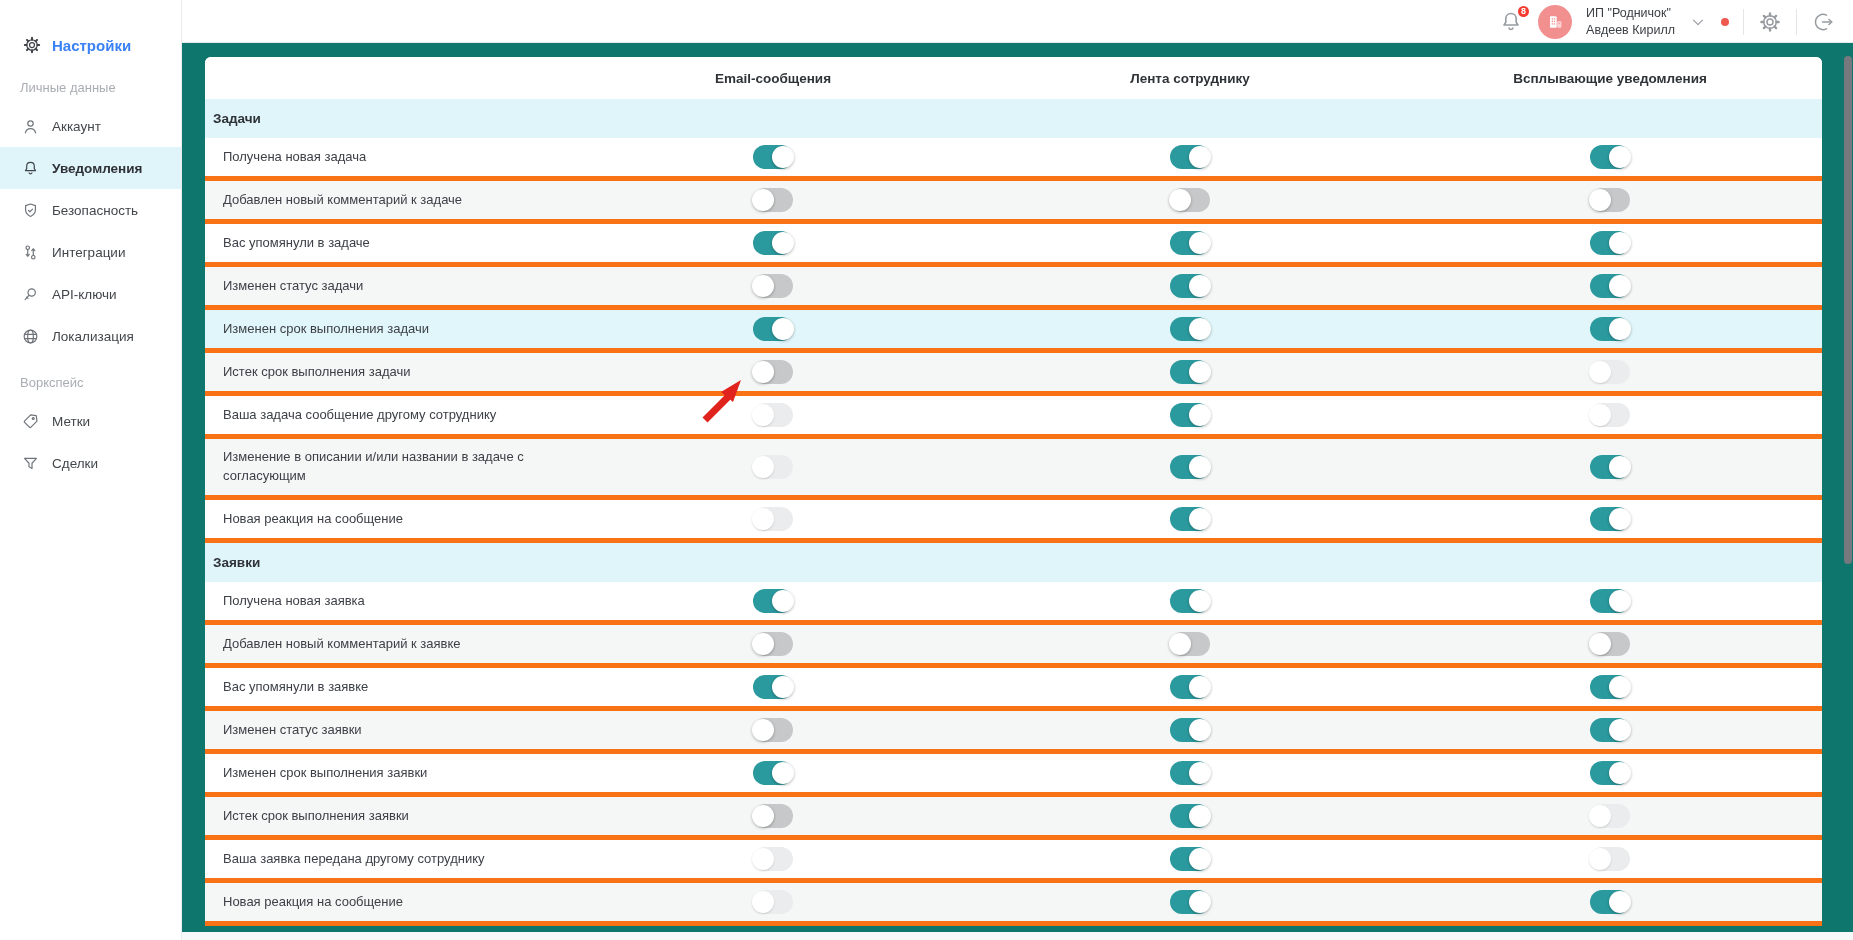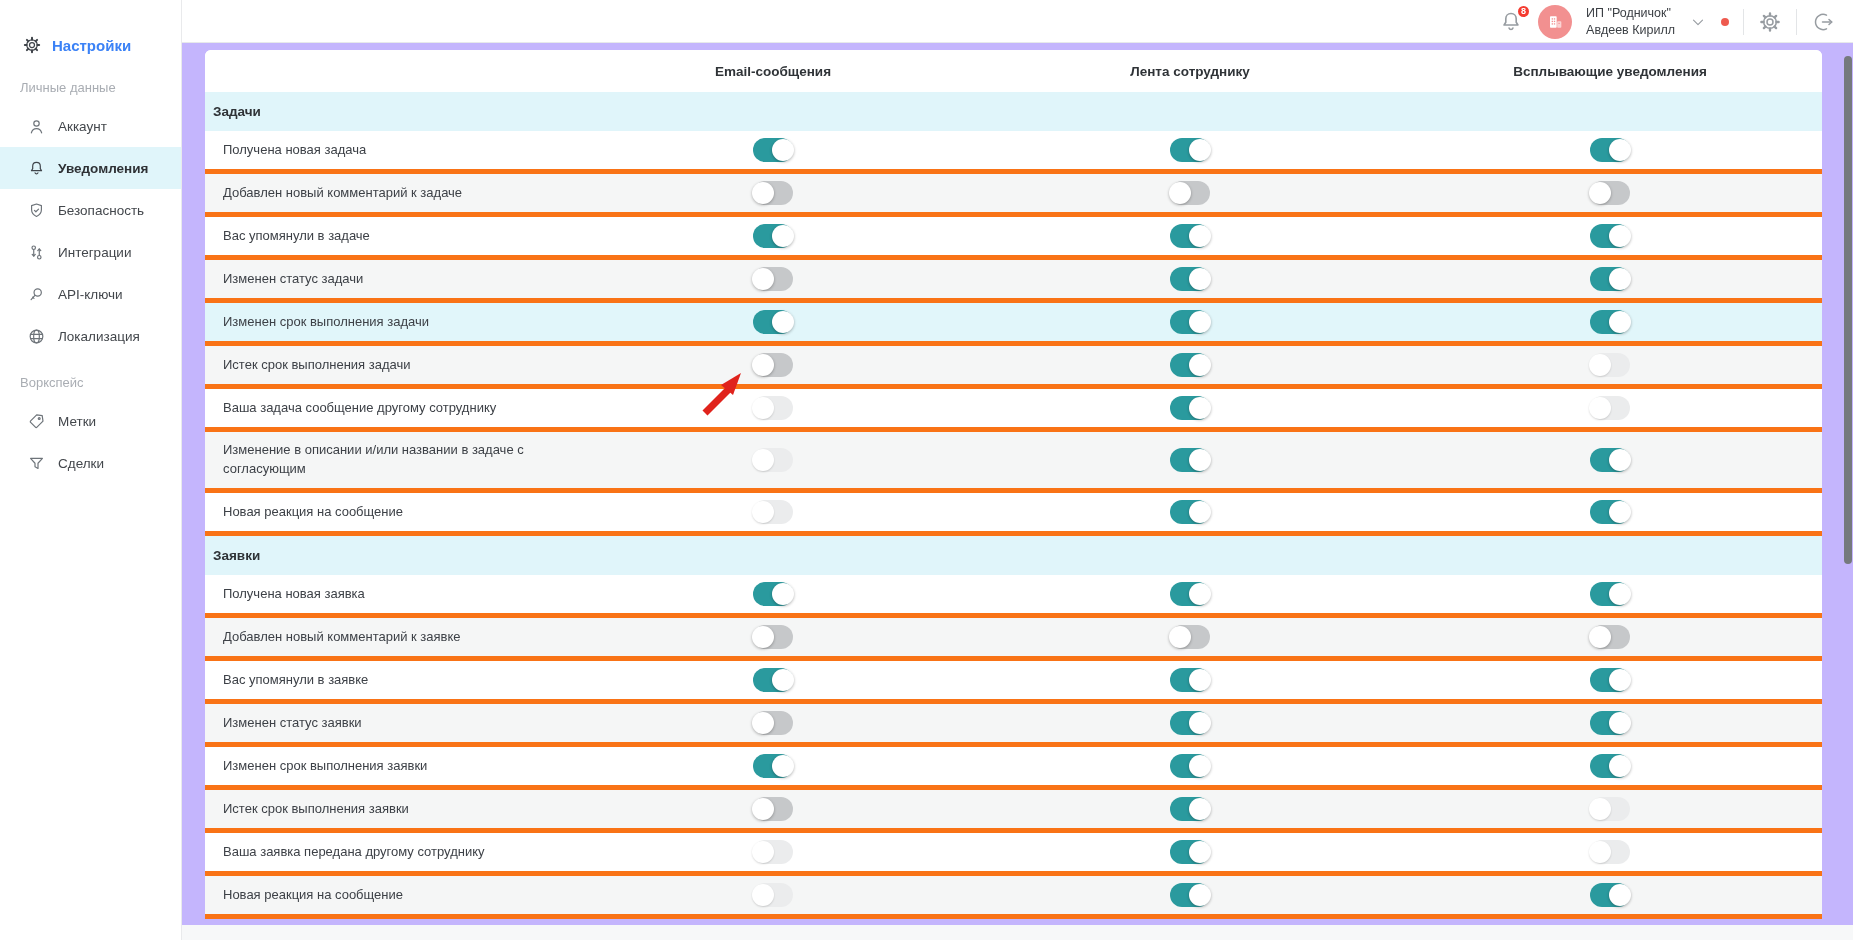--- a/index.html
+++ b/index.html
@@ -22,30 +22,30 @@
   .user-names .name { font-size:12.5px; color:#3b3f44; }
   .red-dot { width:8px; height:8px; border-radius:50%; background:#ee5a4f; }
   .vdiv { width:1px; height:26px; background:#e3e5e7; }
 
   
   .sidebar { position:absolute; left:0; top:0; width:182px; height:940px; background:#fff;
     border-right:1px solid #e9eaec; z-index:6; }
   .sb-title { display:flex; align-items:center; gap:10px; padding:28px 0 0 22px; font-size:15px;
     font-weight:bold; color:#3b82f6; height:62px; }
   .sb-section { padding:18px 0 10px 20px; font-size:13px; color:#a9adb3; }
-  .sb-item { display:flex; align-items:center; gap:12px; height:42px; padding-left:26px;
+  .sb-item { display:flex; align-items:center; gap:12px; height:42px; padding-left:20px;
     font-size:13.5px; color:#43474c; cursor:pointer; }
   .sb-item .ic { width:20px; height:20px; flex:0 0 20px; display:flex; align-items:center; justify-content:center; }
   .sb-item.active { background:#e0f5fa; font-weight:bold; color:#2e3135; }
   svg.ln { stroke:#6e747a; fill:none; stroke-width:1.5; stroke-linecap:round; stroke-linejoin:round; }
   .sb-item.active svg.ln, .sb-title svg.ln { stroke:#3f444a; }
   svg.ln.light { stroke:#979ca1; }
 
   
-  .content { position:absolute; left:182px; top:28px; width:1671px; height:897px; background:#c4b5fd; }
+  .content { position:absolute; left:182px; top:35px; width:1671px; height:897px; background:#0f766e; }
   .panel { position:absolute; left:23px; top:22px; width:1617px; background:#fff; border-radius:6px 6px 0 0; }
   .hdr-row { position:relative; height:42px; background:#fff; border-radius:6px 6px 0 0; }
   .hcell { position:absolute; top:50%; transform:translate(-50%,-50%); font-size:13.5px; font-weight:bold; color:#2f3337; white-space:nowrap; }
   .sec-row { height:39px; background:#e0f5fa; display:flex; align-items:center; padding-left:8px;
     font-size:13.5px; font-weight:bold; color:#2f3337; }
   .row { position:relative; min-height:43px; display:flex; align-items:center; border-bottom:5px solid #f97316; }
   .row.gray { background:#f5f6f6; }
   .row.hl { background:#e1f6fa; }
   .row.tall { min-height:61px; }
   .row .lbl { padding:6px 10px 6px 18px; max-width:330px; font-size:13px; color:#3d4147; line-height:1.45; }

